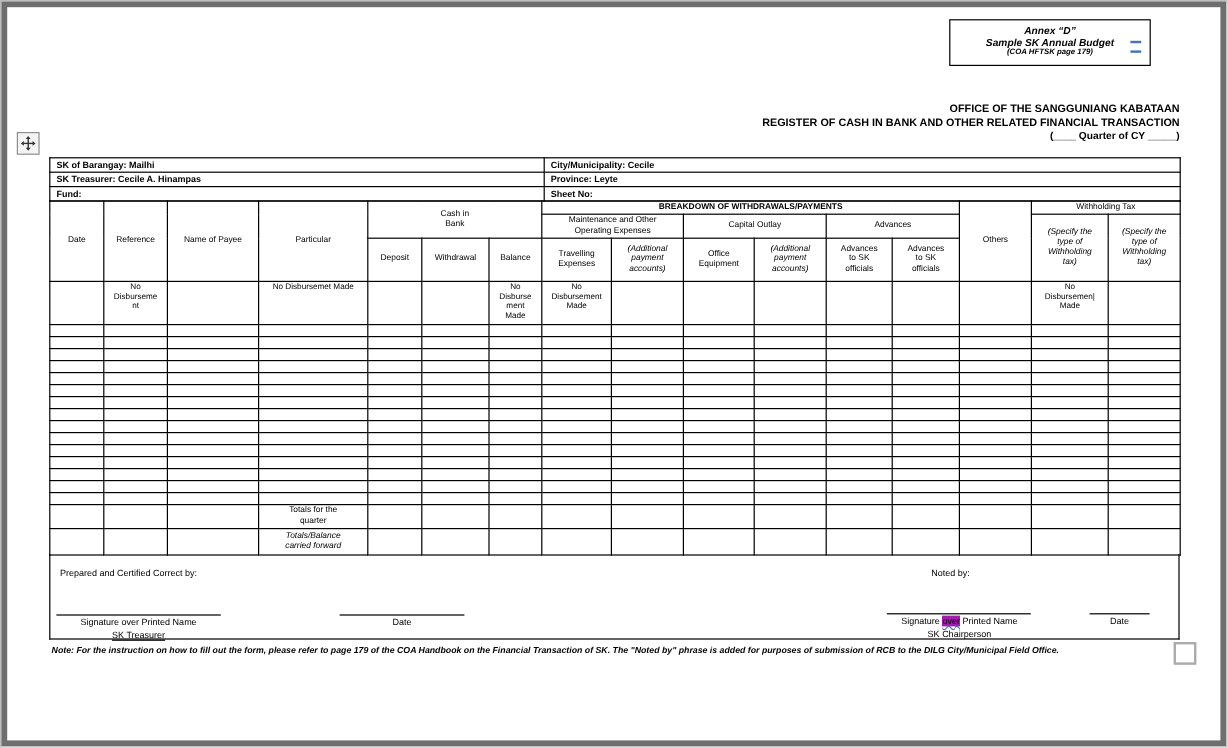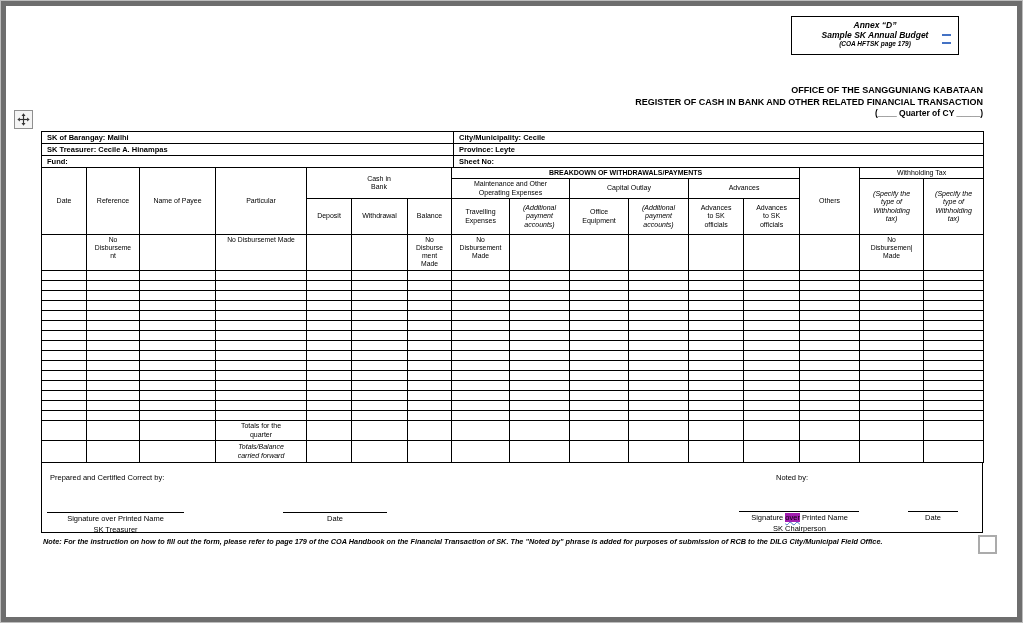--- a/index.html
+++ b/index.html
@@ -514,21 +514,21 @@
       </tr>
     </tbody>
   </table>
 
   <div class="footer-box">
     <div class="abs" style="left:8px;top:11px;text-align:center;">Prepared and Certified Correct by:</div>
     <div class="abs" style="left:734px;top:11px;">Noted by:</div>
 
     <div class="abs sig-line" style="left:5px;top:50px;width:137px;"></div>
     <div class="abs center" style="left:5px;top:52px;width:137px;">Signature over Printed Name</div>
-    <div class="abs center" style="left:5px;top:63px;width:137px;">SK Treasurer</div>
+    <div class="abs center" style="left:5px;top:63px;width:137px;text-decoration:underline;">SK Treasurer</div>
 
     <div class="abs sig-line" style="left:241px;top:50px;width:104px;"></div>
     <div class="abs center" style="left:241px;top:52px;width:104px;">Date</div>
 
     <div class="abs sig-line" style="left:697px;top:49px;width:120px;"></div>
     <div class="abs center" style="left:680px;top:51px;width:155px;"><span>Signature </span><span class="spell-mark">over</span><span> Printed Name</span></div>
     <div class="abs center" style="left:680px;top:62px;width:155px;">SK Chairperson</div>
 
     <div class="abs sig-line" style="left:866px;top:49px;width:50px;"></div>
     <div class="abs center" style="left:866px;top:51px;width:50px;">Date</div>

